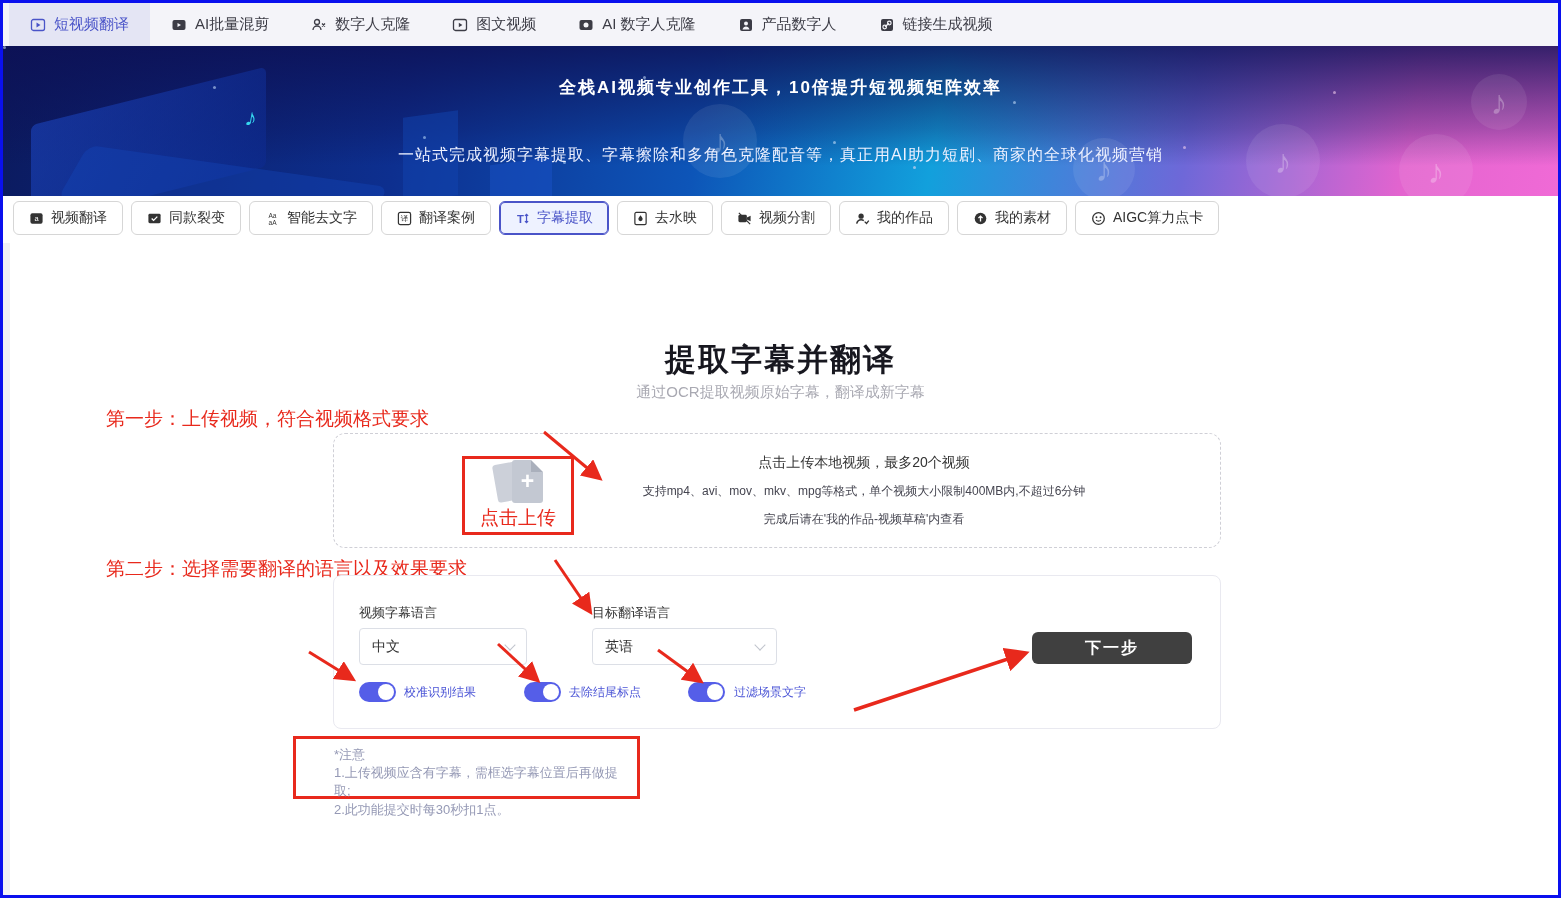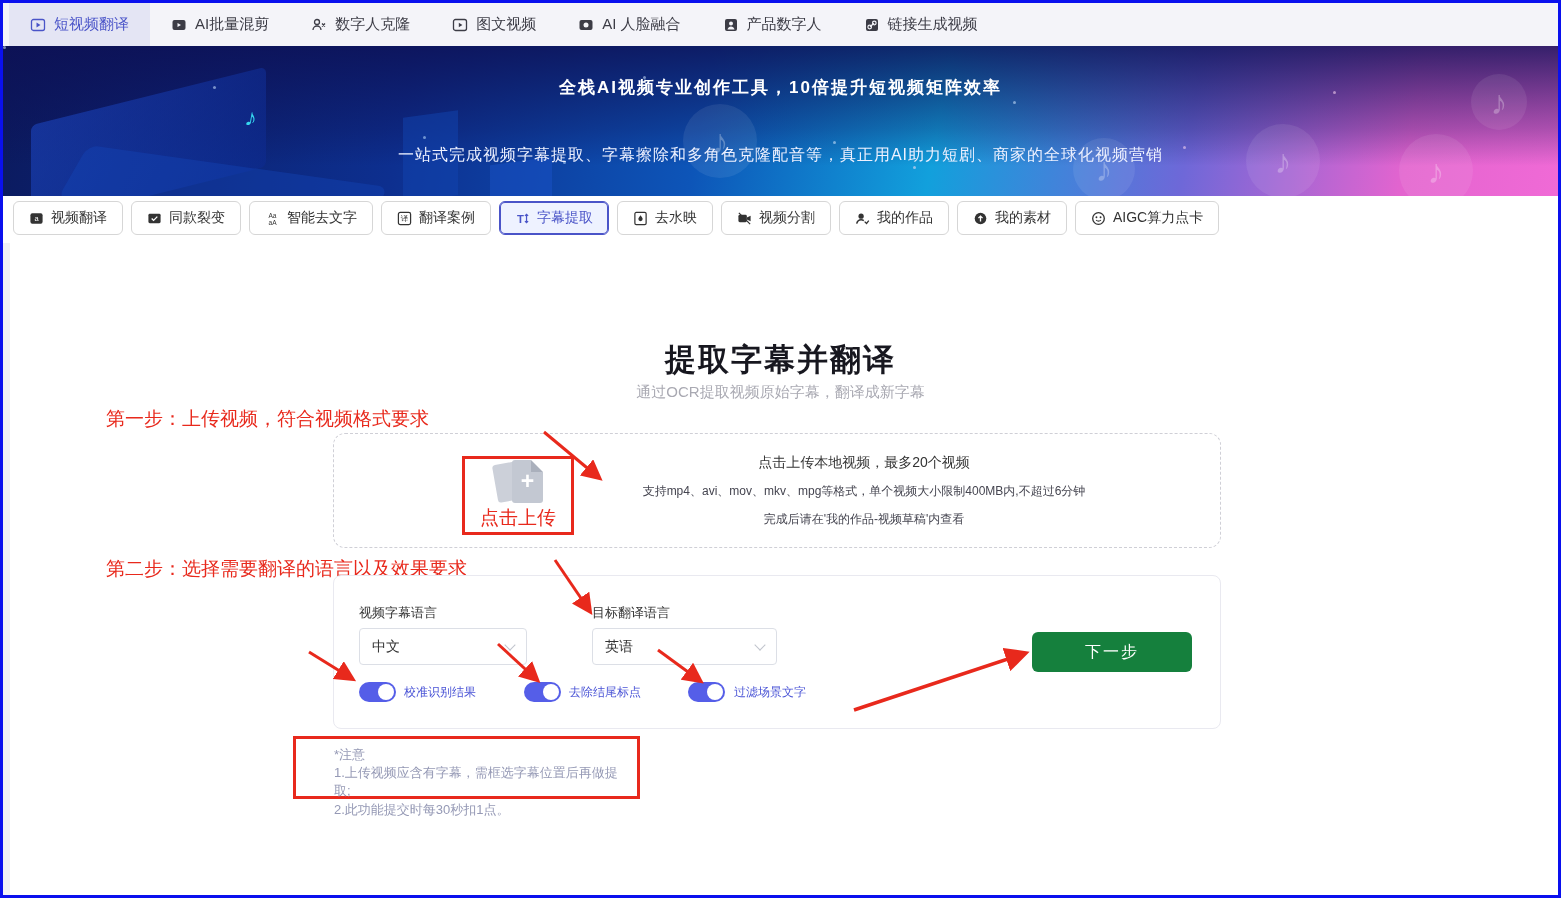--- a/index.html
+++ b/index.html
@@ -92,23 +92,23 @@
             font-size:14px; color:#333; cursor:pointer; background:#fff; }
   .select1 { left:25px; top:52px; width:168px; } .select2 { left:258px; top:52px; width:185px; }
   .chev { width:8px; height:8px; border-right:1.6px solid #c0c4cc; border-bottom:1.6px solid #c0c4cc;
           transform:rotate(45deg); margin-top:-4px; }
   .toggle { width:37px; height:20px; border-radius:10px; background:#555ee8; top:106px; cursor:pointer; }
   .toggle::after { content:""; position:absolute; right:2px; top:2px; width:16px; height:16px;
                    border-radius:50%; background:#fff; }
   .tg1 { left:25px; } .tg2 { left:190px; } .tg3 { left:354px; }
   .toggle-label { top:108px; font-size:12px; color:#4a54d6; }
   .tl1 { left:70px; } .tl2 { left:235px; } .tl3 { left:400px; }
-  .next-btn { left:698px; top:56px; width:160px; height:40px; background:#15803d; color:#fff;
+  .next-btn { left:698px; top:56px; width:160px; height:32px; background:#404040; color:#fff;
               border:none; border-radius:6px; font-size:16px; cursor:pointer;
-              display:flex; align-items:center; justify-content:center; letter-spacing:2px; }
+              display:flex; align-items:center; justify-content:center; letter-spacing:2px;font-weight:bold; }
 
   .note-box { left:290px; top:733px; width:347px; height:63px; border:3px solid #e8291c;
               padding:7px 8px 0 38px; font-size:13px; color:#9599b5; line-height:1.4; }
 
   .arrows { position:absolute; inset:0; z-index:6; pointer-events:none; }
 </style>
 </head>
 <body>
 
 <div class="page">
@@ -141,21 +141,21 @@
           <rect x="1.5" y="2.5" width="13" height="11" rx="2"></rect>
           <path d="M6.8 5.8v4.4l3.6-2.2z" fill="currentColor" stroke="none"></path>
         </svg>
       <span>图文视频</span>
     </div>
     <div class="topnav-item">
       <svg viewBox="0 0 16 16">
           <rect x="1.5" y="3" width="13" height="10" rx="2" fill="currentColor"></rect>
           <circle cx="8" cy="8" r="2.5" fill="#f4f4f9"></circle>
         </svg>
-      <span>AI 人脸融合</span>
+      <span>AI 数字人克隆</span>
     </div>
     <div class="topnav-item">
       <svg viewBox="0 0 16 16">
           <rect x="2" y="2" width="12" height="12" rx="2" fill="currentColor"></rect>
           <circle cx="8" cy="6.5" r="2" fill="#f4f4f9"></circle>
           <path d="M4.5 12.5c.5-1.9 1.9-3.1 3.5-3.1s3 1.2 3.5 3.1z" fill="#f4f4f9"></path>
         </svg>
       <span>产品数字人</span>
     </div>
     <div class="topnav-item">

